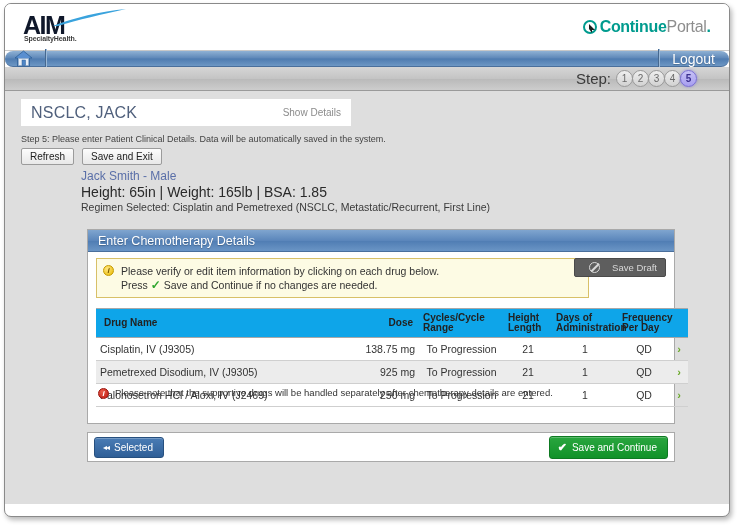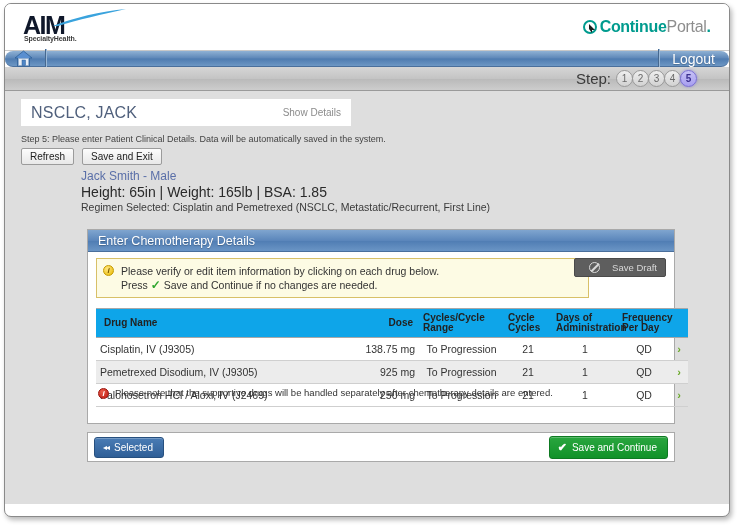--- a/index.html
+++ b/index.html
@@ -421,21 +421,21 @@
           <span class="no-icon"></span>
           <span>Save Draft</span>
         </div>
 
         <table class="drug-table">
           <thead>
             <tr>
               <th class="col-name" style="width:255px">Drug Name</th>
               <th class="col-dose" style="width:68px">Dose</th>
               <th class="col-num" style="width:85px">Cycles/Cycle Range</th>
-              <th class="col-num" style="width:48px">Cycle Cycles</th>
+              <th class="col-num" style="width:48px">Height Length</th>
               <th class="col-num" style="width:66px">Days of Administration</th>
               <th class="col-num" style="width:52px">Frequency Per Day</th>
               <th class="col-arrow"></th>
             </tr>
           </thead>
           <tbody>
             <tr>
               <td class="c-name">Cisplatin, IV (J9305)</td>
               <td class="c-dose">138.75 mg</td>
               <td class="c-ctr">To Progression</td>

